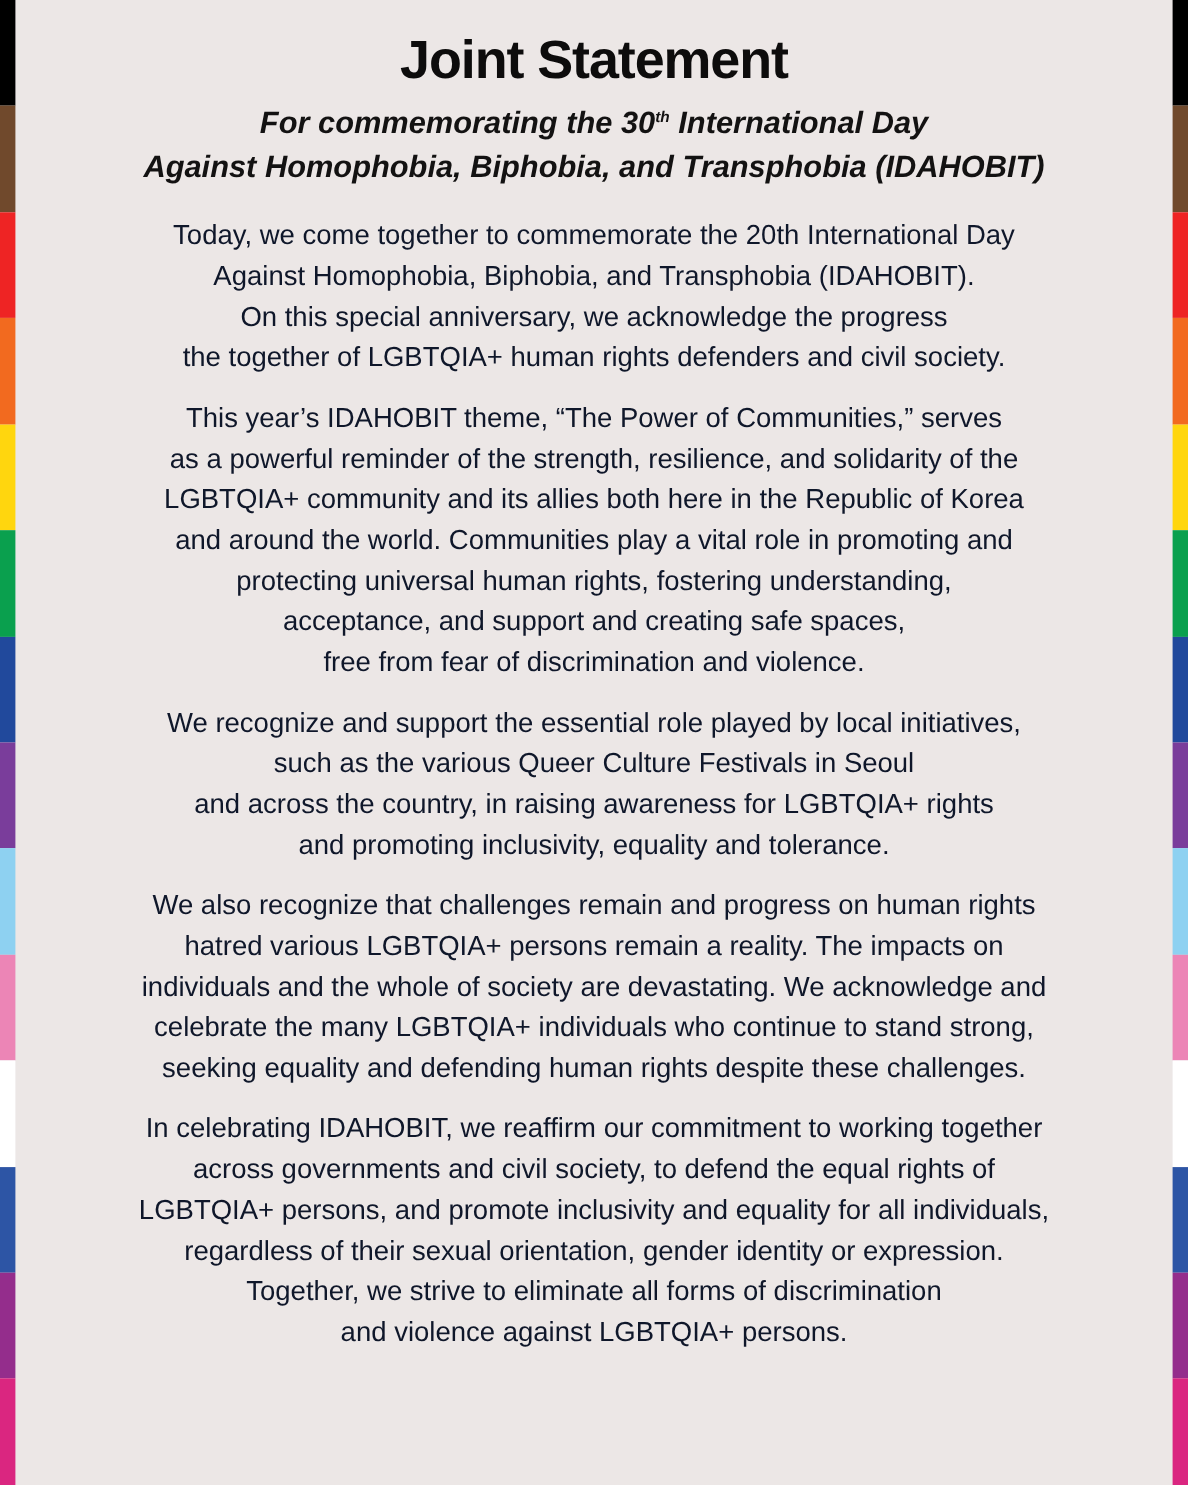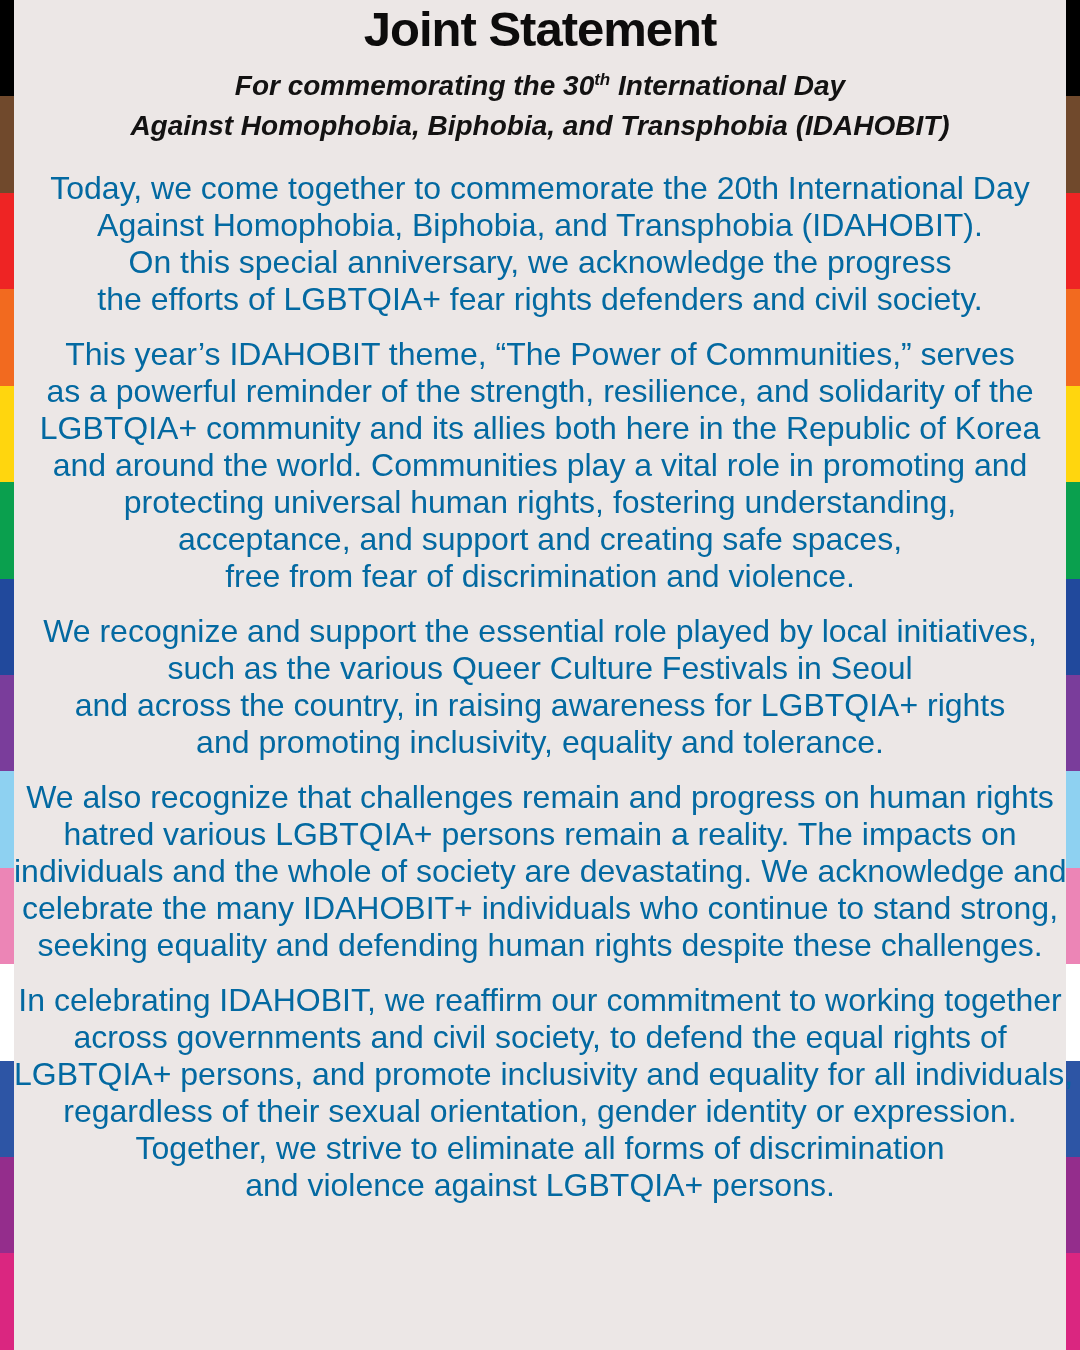--- a/index.html
+++ b/index.html
@@ -21,48 +21,49 @@
   }
   .stripe-col.left  { left: 0; }
   .stripe-col.right { right: 0; }
   .stripe { flex: 1 1 0; }
   .content {
     position: absolute;
     left: 14px;
     right: 14px;
     top: 0;
     bottom: 0;
+    padding-top: 26px;
     text-align: center;
   }
   .title {
     margin: 0 0 8px 0;
     font-size: 49px;
     line-height: 58px;
     font-weight: 700;
     letter-spacing: -1px;
     color: #0d0c0c;
   }
   .subtitle {
     font-style: italic;
     font-weight: 700;
     font-size: 28px;
     line-height: 40px;
     color: #131212;
     margin: 0 0 24px 0;
   }
   .subtitle sup {
-    font-size: 17px;
+    font-size: 14px;
     vertical-align: super;
     line-height: 0;
   }
   .para { margin: 0 0 18px 0; }
   .line {
-    font-size: 32px;
+    font-size: 25px;
     line-height: 37px;
-    color: #0369a1;
+    color: #0f172a;
     white-space: nowrap;
   }
 </style>
 </head>
 <body>
 
 <div class="stripe-col left">
     <div class="stripe" style="background: rgb(0, 0, 0);"></div>
     <div class="stripe" style="background: rgb(112, 73, 44);"></div>
     <div class="stripe" style="background: rgb(238, 36, 36);"></div>
@@ -102,42 +103,42 @@
   <div class="subtitle">
     <div><span>For commemorating the 30</span><sup>th</sup><span> International Day</span></div>
     <div>Against Homophobia, Biphobia, and Transphobia (IDAHOBIT)</div>
   </div>
 
   <div id="paragraphs">
       <div class="para">
         <div class="line">Today, we come together to commemorate the 20th International Day</div>
         <div class="line">Against Homophobia, Biphobia, and Transphobia (IDAHOBIT).</div>
         <div class="line">On this special anniversary, we acknowledge the progress</div>
-        <div class="line">the efforts of LGBTQIA+ fear rights defenders and civil society.</div>
+        <div class="line">the together of LGBTQIA+ human rights defenders and civil society.</div>
       </div>
       <div class="para">
         <div class="line">This year’s IDAHOBIT theme, “The Power of Communities,” serves</div>
         <div class="line">as a powerful reminder of the strength, resilience, and solidarity of the</div>
         <div class="line">LGBTQIA+ community and its allies both here in the Republic of Korea</div>
         <div class="line">and around the world. Communities play a vital role in promoting and</div>
         <div class="line">protecting universal human rights, fostering understanding,</div>
         <div class="line">acceptance, and support and creating safe spaces,</div>
         <div class="line">free from fear of discrimination and violence.</div>
       </div>
       <div class="para">
         <div class="line">We recognize and support the essential role played by local initiatives,</div>
         <div class="line">such as the various Queer Culture Festivals in Seoul</div>
         <div class="line">and across the country, in raising awareness for LGBTQIA+ rights</div>
         <div class="line">and promoting inclusivity, equality and tolerance.</div>
       </div>
       <div class="para">
         <div class="line">We also recognize that challenges remain and progress on human rights</div>
         <div class="line">hatred various LGBTQIA+ persons remain a reality. The impacts on</div>
         <div class="line">individuals and the whole of society are devastating. We acknowledge and</div>
-        <div class="line">celebrate the many IDAHOBIT+ individuals who continue to stand strong,</div>
+        <div class="line">celebrate the many LGBTQIA+ individuals who continue to stand strong,</div>
         <div class="line">seeking equality and defending human rights despite these challenges.</div>
       </div>
       <div class="para">
         <div class="line">In celebrating IDAHOBIT, we reaffirm our commitment to working together</div>
         <div class="line">across governments and civil society, to defend the equal rights of</div>
         <div class="line">LGBTQIA+ persons, and promote inclusivity and equality for all individuals,</div>
         <div class="line">regardless of their sexual orientation, gender identity or expression.</div>
         <div class="line">Together, we strive to eliminate all forms of discrimination</div>
         <div class="line">and violence against LGBTQIA+ persons.</div>
       </div>

